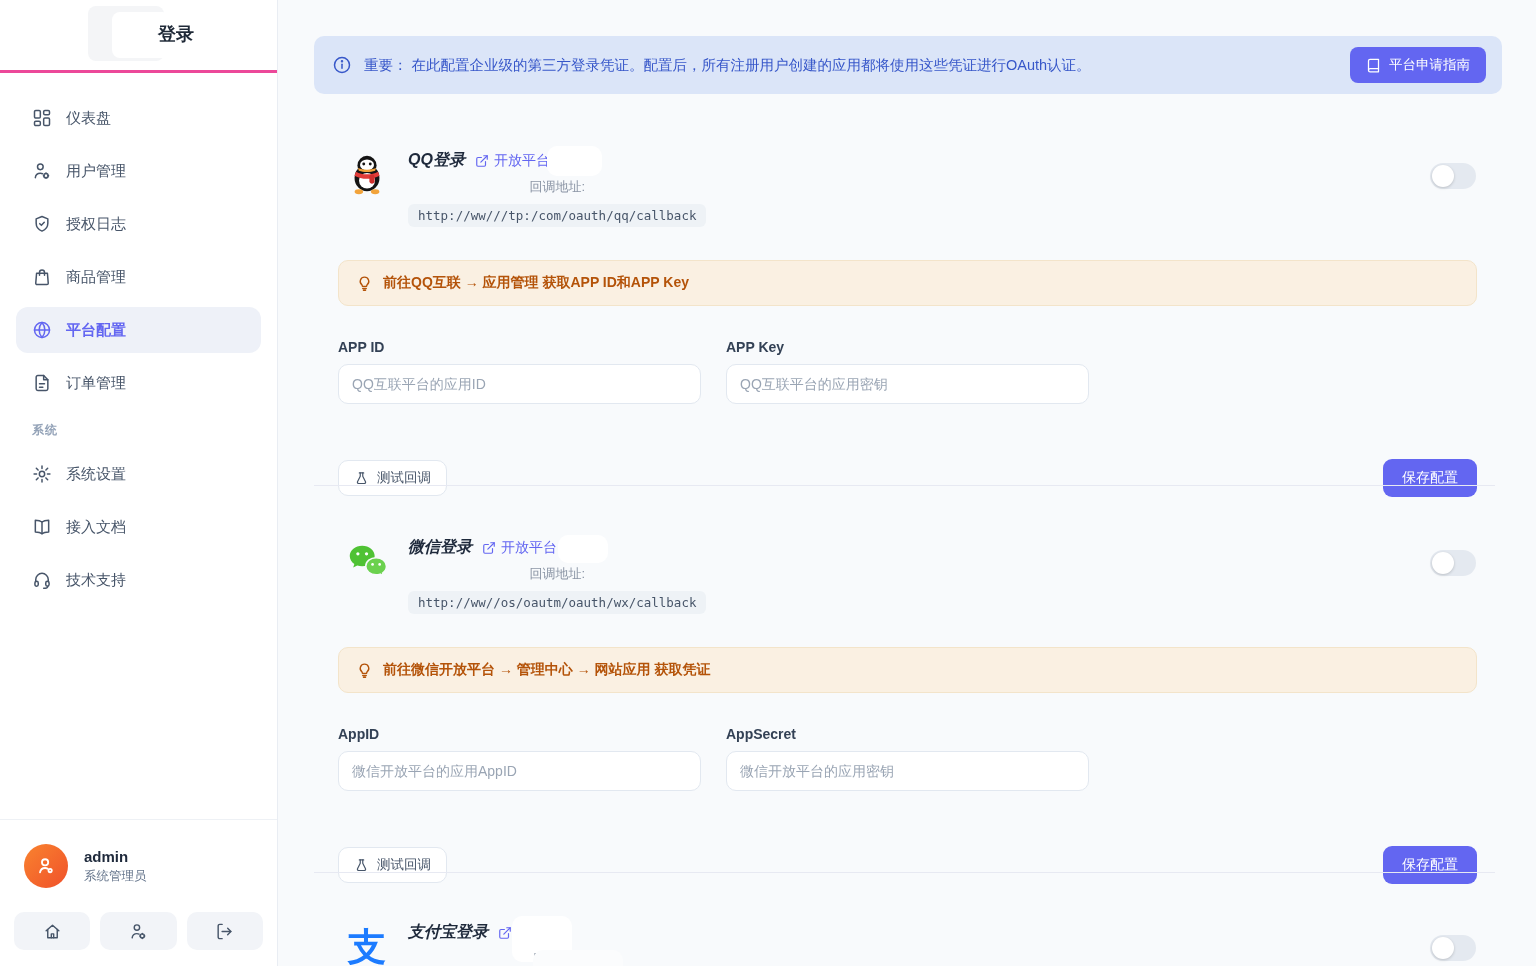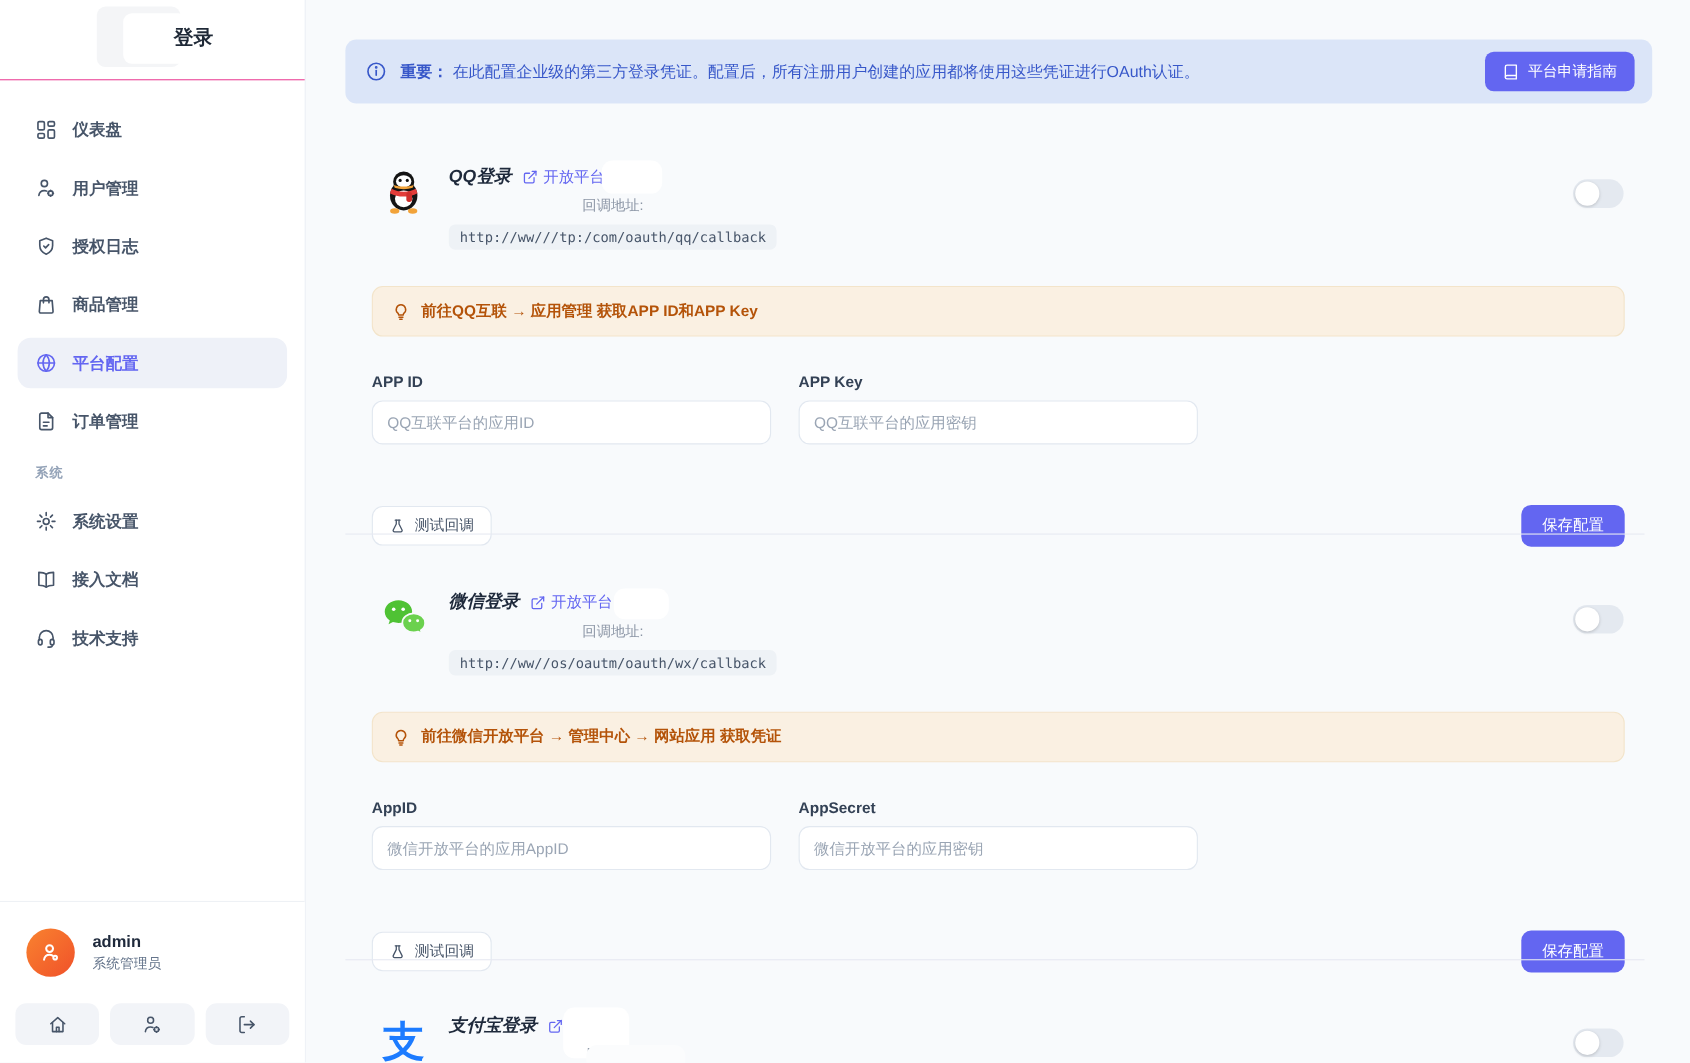--- a/index.html
+++ b/index.html
@@ -9,37 +9,37 @@
     background:#f8fafc; color:#1e293b; position:relative;
   }
   svg { display:block; }
 
   
   .sidebar {
     position:absolute; left:0; top:0; width:278px; height:966px;
     background:#ffffff; border-right:1px solid #e9edf3;
   }
   .logo-area {
-    position:relative; height:73px; border-bottom:1px solid #ec4899;
+    position:relative; height:73px; border-bottom:3px solid #ec4899;
   }
   .logo-redact {
     position:absolute; left:88px; top:6px; width:76px; height:55px;
     background:#f4f5f7; border-radius:8px;
   }
   .logo-redact2 {
     position:absolute; left:112px; top:12px; width:58px; height:46px;
     background:#ffffff; border-radius:8px;
   }
   .logo-text {
     position:absolute; left:158px; top:22px; font-size:18px; font-weight:700; color:#1f2937;
   }
   .nav { padding:22px 16px 0 16px; }
   .nav-item {
     display:flex; align-items:center; gap:14px; height:46px; padding:0 16px;
-    border-radius:12px; color:#475569; font-size:15px; margin-bottom:7px; cursor:pointer;font-weight:bold;
+    border-radius:12px; color:#475569; font-size:15px; margin-bottom:7px; cursor:pointer;
   }
   .nav-item .ni { width:20px; height:20px; color:#475569; }
   .nav-item.active { background:#eef1f8; color:#6366f1; font-weight:600; }
   .nav-item.active .ni { color:#6366f1; }
   .nav-section-label {
     font-size:12px; color:#94a3b8; letter-spacing:1px; margin:16px 0 12px 16px; font-weight:600;
   }
   .user-panel {
     position:absolute; left:0; right:0; bottom:0; border-top:1px solid #eef1f5;
     padding:24px 14px 16px 14px; background:#fff;
@@ -61,21 +61,21 @@
   
   .main { position:absolute; left:278px; top:0; width:1258px; height:966px; background:#f8fafc; }
 
   .banner {
     position:absolute; left:36px; top:36px; width:1188px; height:58px;
     background:#dbe5f8; border-radius:10px; display:flex; align-items:center;
     color:#3757c9;
   }
   .banner-icon { margin:0 12px 0 18px; color:#3757c9; }
   .banner-text { font-size:14.5px; }
-  .banner-text b { font-weight:700; margin-right:4px; }
+  .banner-text b { font-weight:400; margin-right:4px; }
   .guide-btn {
     margin-left:auto; margin-right:16px; display:flex; align-items:center; gap:8px;
     background:#6366f1; color:#fff; border:none; border-radius:8px;
     padding:9px 16px; font-size:13.5px; cursor:pointer; font-family:inherit;
   }
 
   .divider { position:absolute; left:36px; width:1181px; height:1px; background:#e7e9f2; }
 
   .section { position:absolute; left:36px; width:1188px; }
   .sec-header { position:relative; display:flex; padding:10px 0 0 30px; }

